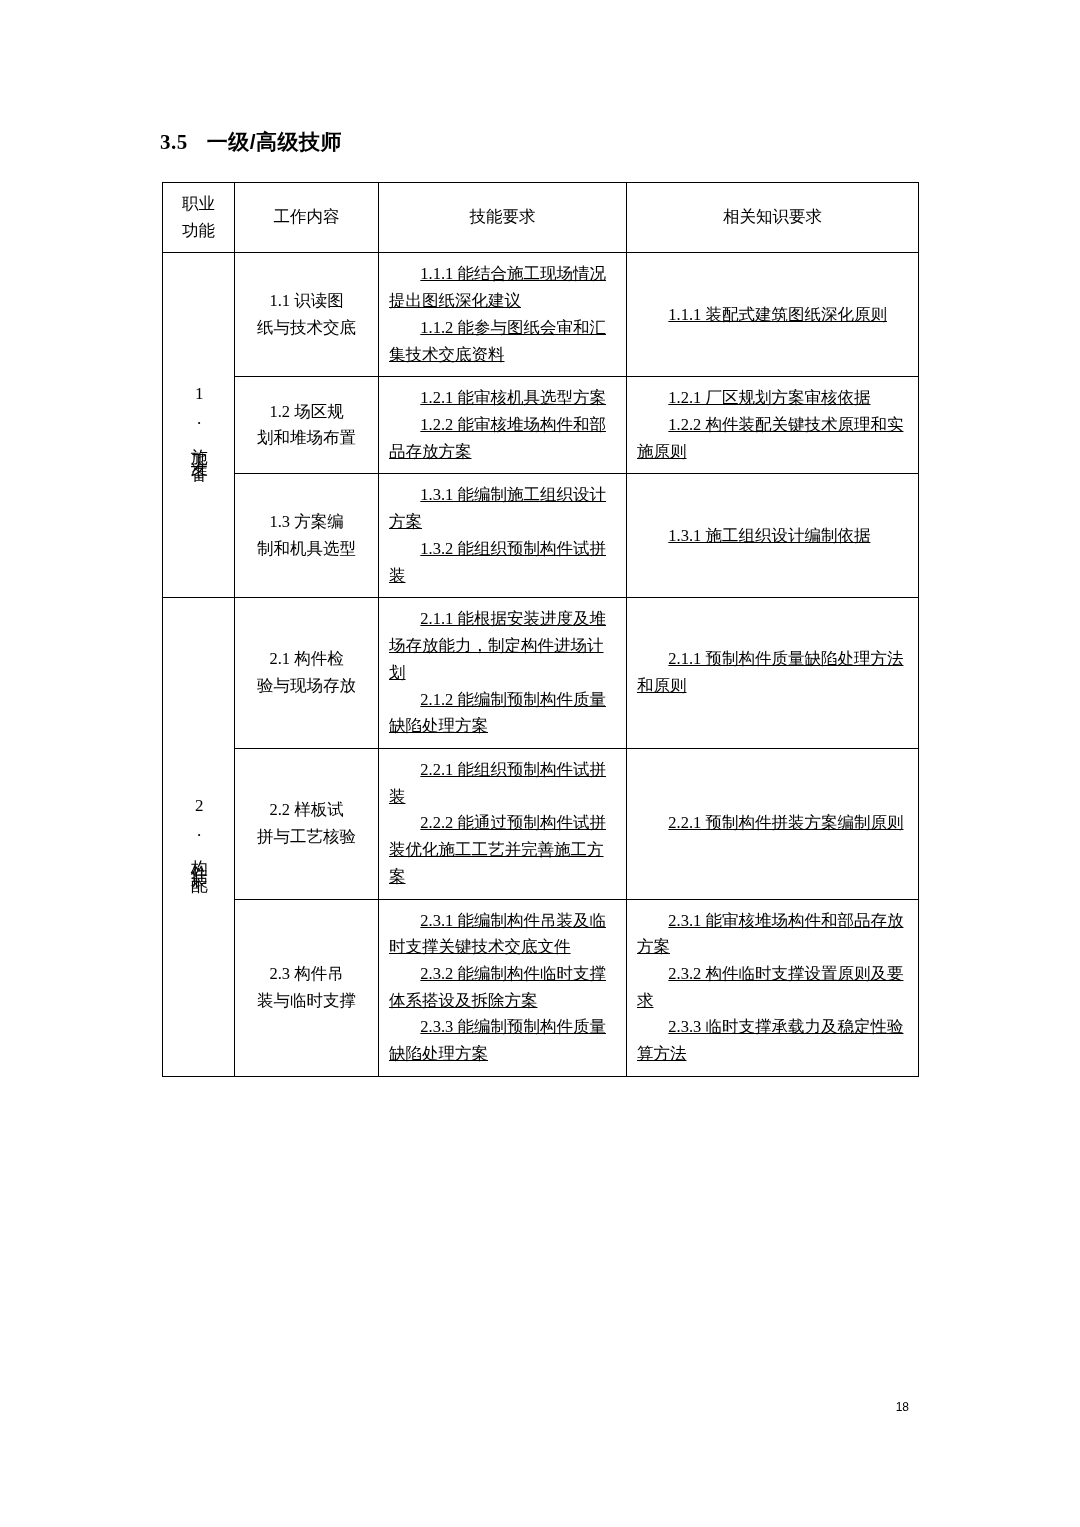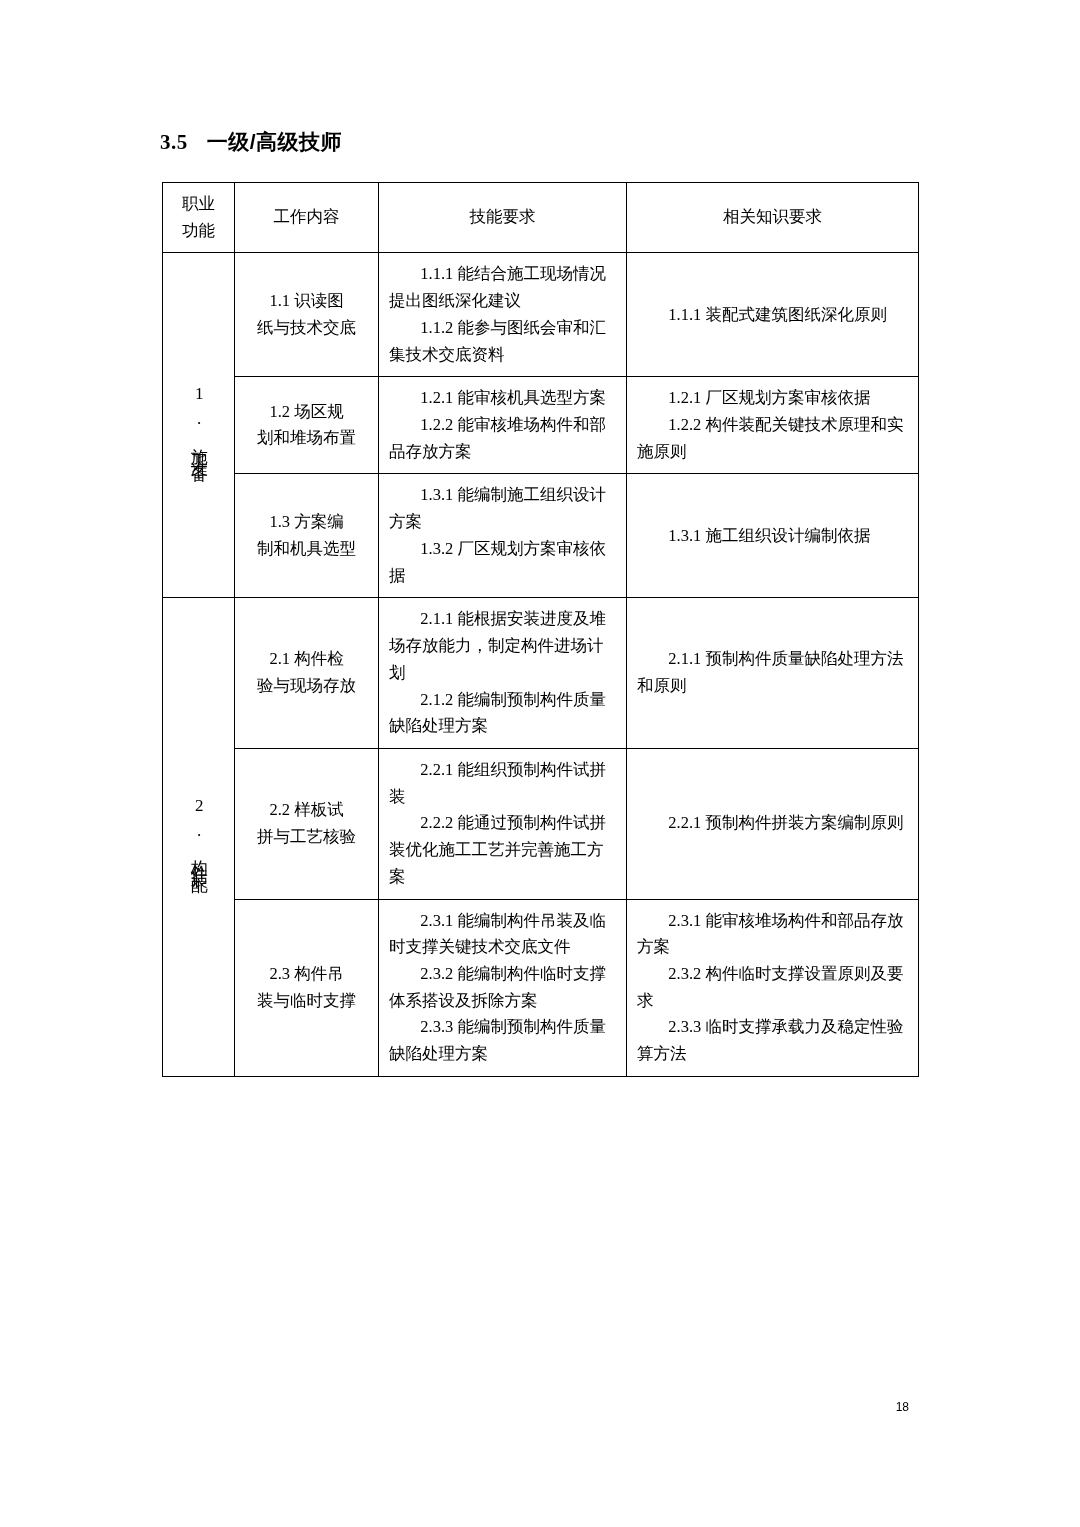--- a/index.html
+++ b/index.html
@@ -77,20 +77,21 @@
   td.work {
     text-align: center;
   }
   td.work .wline { display: block; }
   td.skill, td.know {
     text-align: left;
   }
   .item {
     display: block;
     text-indent: 0;
+    text-decoration: underline;
   }
   .item.ind {
     text-indent: 1.9em;
   }
   .pagenum {
     position: absolute;
     right: 171px;
     top: 1400px;
     font-size: 12px;
     font-family: "Liberation Sans", sans-serif;
@@ -158,21 +159,21 @@
           <span class="item ind">1.2.2 构件装配关键技术原理和实施原则</span>
         </td>
       </tr>
       <tr>
         <td class="work">
           <span class="wline">1.3 方案编</span>
           <span class="wline">制和机具选型</span>
         </td>
         <td class="skill">
           <span class="item ind">1.3.1 能编制施工组织设计方案</span>
-          <span class="item ind">1.3.2 厂区规划方案审核依据</span>
+          <span class="item ind">1.3.2 能组织预制构件试拼装</span>
         </td>
         <td class="know">
           <span class="item ind">1.3.1 施工组织设计编制依据</span>
         </td>
       </tr>
 
       <tr>
         <td class="vert" rowspan="3">
           <span class="vert-inner">2.构件装配</span>
         </td>

